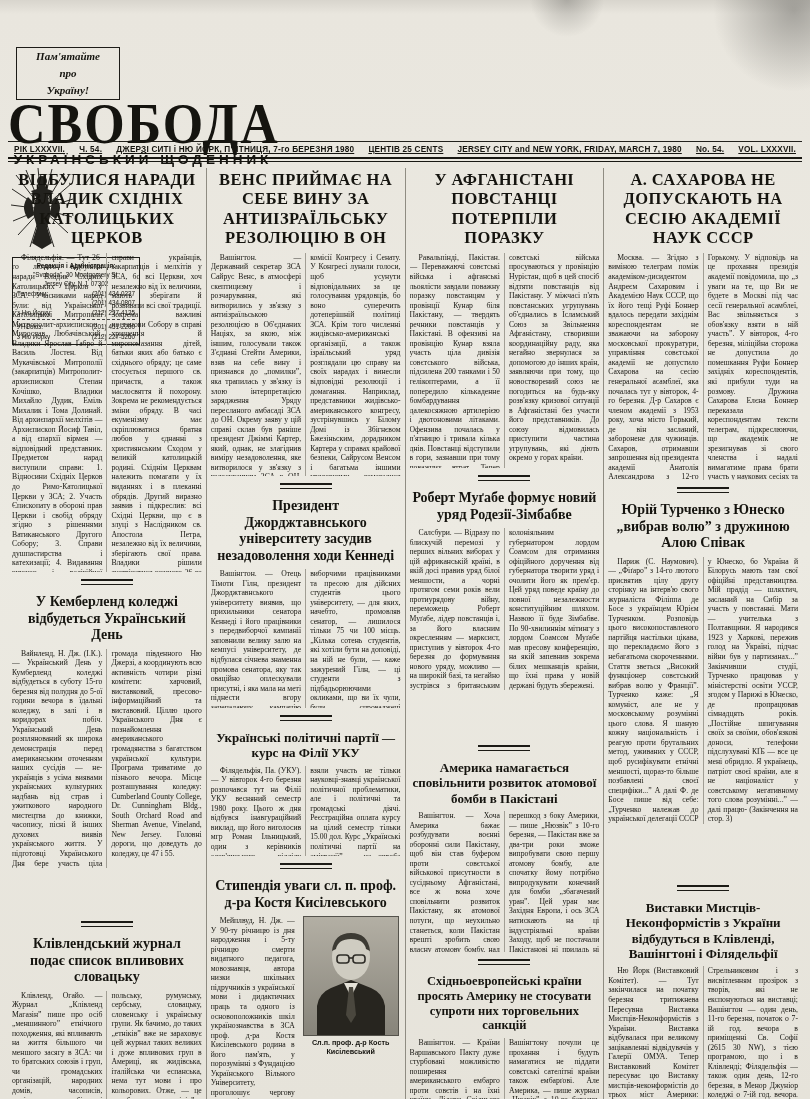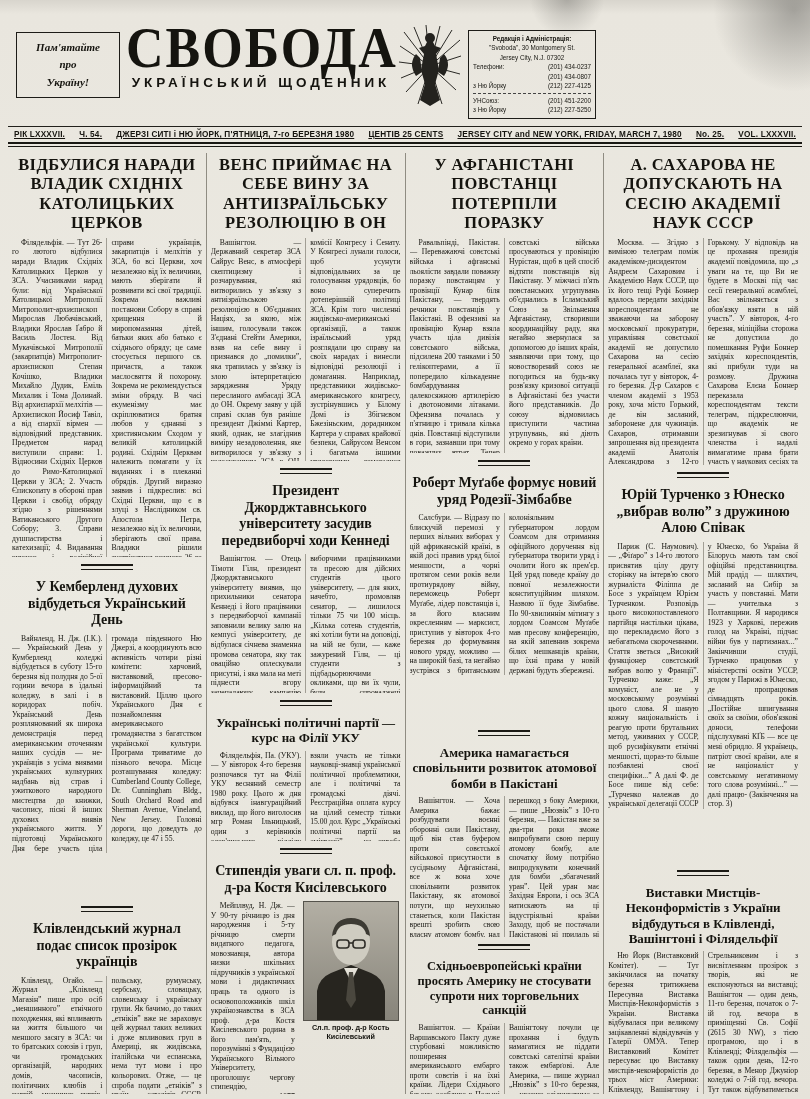--- a/index.html
+++ b/index.html
@@ -6,21 +6,21 @@
   body{background:#6f6d68;font-family:"Liberation Serif","DejaVu Serif",serif;}
   .page{position:relative;width:810px;height:1099px;margin:0 auto;overflow:hidden;
     background:
       radial-gradient(circle at 98% 1%, rgba(40,40,38,.35), rgba(40,40,38,0) 6%),
       radial-gradient(circle at 70% 0%, rgba(40,40,38,.25), rgba(40,40,38,0) 3%),
       linear-gradient(180deg,#d8d5cd 0,#e9e6de 14px,#eceae2 50%,#e6e3da 100%);
     color:#15140f;}
   .inner{position:absolute;inset:10px 8px 6px 8px;}
 
   
-  .masthead{display:flex;align-items:flex-start;height:96px;margin-top:14px;}
+  .masthead{display:flex;align-items:flex-start;height:96px;margin-top:29px;flex-direction:column;}
   .slogan-box{width:102px;height:64px;border:1.5px solid #1d1c18;margin:8px 6px 0 8px;
     display:flex;flex-direction:column;justify-content:center;text-align:center;
     font-style:italic;font-weight:bold;font-size:11px;line-height:1.55;}
   .title-blk{flex:1;text-align:center;}
   .title-main{font-weight:bold;letter-spacing:2px;font-size:52px;line-height:.95;
     font-family:"Liberation Serif",serif;transform:scaleY(1.08);}
   .title-sub{font-family:"Liberation Sans",sans-serif;font-weight:bold;font-size:13.5px;
     letter-spacing:4px;margin-top:2px;}
   .emblem{width:64px;height:84px;flex:0 0 auto;margin:0 2px;}
   .info-box{width:118px;border:1.5px solid #1d1c18;margin:6px 2px 0 4px;
@@ -128,52 +128,52 @@
           </div>
     </div>
   </div>
 
   <div class="dateline">
     <span>РІК LXXXVII.</span>
     <span>Ч. 54.</span>
     <span>ДЖЕРЗІ СИТІ і НЮ ЙОРК, П'ЯТНИЦЯ, 7-го БЕРЕЗНЯ 1980</span>
     <span>ЦЕНТІВ 25 CENTS</span>
     <span>JERSEY CITY and NEW YORK, FRIDAY, MARCH 7, 1980</span>
-    <span>No. 25.</span>
+    <span>No. 54.</span>
     <span>VOL. LXXXVII.</span>
   </div>
   <div class="thick-rule"></div>
 
   <div class="cols-wrap">
 
     <div class="ncol">
       <article class="art" style="height:404px">
         <h2 class="hl hl-lg">ВІДБУЛИСЯ НАРАДИ ВЛАДИК СХІДНІХ КАТОЛИЦЬКИХ ЦЕРКОВ</h2>
         <div class="bod">Філядельфія. — Тут 26-го лютого відбулися наради Владик Східніх Католицьких Церков у ЗСА. Учасниками нарад були: від Української Католицької Митрополії Митрополит-архиєпископ Мирослав Любачівський, Владики Ярослав Ґабро й Василь Лостен. Від Мукачівської Митрополії (закарпатців) Митрополит-архиєпископ Степан Кочішко, Владики Михайло Дудик, Еміль Михалик і Тома Долинай. Від архиєпархії мелхітів — Архиєпископ Йосиф Тавіл, а від єпархії вірмен — відповідний представник. Предметом нарад виступили справи: 1. Відносини Східніх Церков до Римо-Католицької Церкви у ЗСА; 2. Участь Єпископату в обороні прав Церкви і свобід обряду згідно з рішеннями Ватиканського Другого Собору; 3. Справи душпастирства і катехизації; 4. Видавання книжок і релігійної літератури. Вірних Східніх Церков у ЗСА є коло 1.000.000, і Єпископи обрали в Філядельфії комісію, яка має полагоджувати спільні справи українців, закарпатців і мелхітів у ЗСА, бо всі Церкви, хоч незалежно від їх величини, мають зберігати й розвивати всі свої традиції. Зокрема важливі постанови Собору в справі хрищення й миропомазання дітей, батьки яких або батько є східнього обряду; це саме стосується першого св. причастя, а також маслосвяття й похорону. Зокрема не рекомендується зміни обряду. В часі екуменізму має скріплюватися братня любов у єднанні з християнським Сходом у великій католицькій родині. Східнім Церквам належить помагати у їх виданнях і в плеканні обрядів. Другий виразно заявив і підкреслив: всі Східні Церкви, що є в злуці з Наслідником св. Апостола Петра, незалежно від їх величини, зберігають свої права. Владики рішили зустрічатися кожного 26-го лютого, щоб обговорити відношення до латинських діоцезій, а також актуальні справи Східніх Католицьких Церков.</div>
       </article>
       <div class="divider"></div>
       <article class="art" style="height:322px">
-        <h2 class="hl hl-md">У Кемберленд духових відбудеться Український День</h2>
+        <h2 class="hl hl-md">У Кемберленд коледжі відбудеться Український День</h2>
         <div class="bod">Вайнленд, Н. Дж. (І.К.). — Український День у Кумберленд коледжі відбудеться в суботу 15-го березня від полудня до 5-ої години вечора в їдальні коледжу, в залі і в коридорах побіч. Український День розплянований як широка демонстрація перед американським оточенням наших сусідів — не-українців з усіма виявами українських культурних надбань від страв і ужиткового народного мистецтва до книжки, часопису, пісні й інших духових виявів українського життя. У підготовці Українського Дня бере участь ціла громада південного Ню Джерзі, а координують всю активність чотири різні комітети: харчовий, виставковий, пресово-інформаційний та виставовий. Ціллю цього Українського Дня є познайомлення американського громадянства з багатством української культури. Програма триватиме до пізнього вечора. Місце розташування коледжу: Cumberland County College, Dr. Cunningham Bldg., South Orchard Road and Sherman Avenue, Vineland, New Jersey. Головні дороги, що доведуть до коледжу, це 47 і 55.</div>
       </article>
       <div class="divider"></div>
       <article class="art grow">
-        <h2 class="hl hl-md">Клівлендський журнал подає список прозірок українців</h2>
+        <h2 class="hl hl-md">Клівлендський журнал подає список впливових словацьку</h2>
         <div class="bod">Клівленд, Огайо. — Журнал „Клівленд Магазін” пише про осіб „меншинного” етнічного походження, які впливають на життя більшого чи меншого засягу в ЗСА: чи то братських союзів і груп, чи громадських організацій, народних домів, часописів, політичних клюбів і партій, музичних гуртів, культурницьких товариств, а навіть церков. Серед перелічених „меншин” в статті подається: хорватську, чехо-словацьку, мадярську, литовську, польську, румунську, сербську, словацьку, словенську і українську групи. Як бачимо, до таких „етніків” вже не зараховує цей журнал таких великих і дуже впливових груп в Америці, як жидівська, італійська чи еспанська, нема тут мови і про кольорових. Отже, — це спроба подати „етніків” з країн — сателітів СССР, тобто з Східньої Европи, з додатком югославів. Ця листа складена з врахуванням таких моментів: етніки, невідомі в (Закінчення на стор. 4)</div>
       </article>
     </div>
 
     <div class="ncol">
       <article class="art" style="height:308px">
         <h2 class="hl hl-lg">ВЕНС ПРИЙМАЄ НА СЕБЕ ВИНУ ЗА АНТИІЗРАЇЛЬСЬКУ РЕЗОЛЮЦІЮ В ОН</h2>
         <div class="bod">Вашінгтон. — Державний секретар ЗСА Сайрус Венс, в атмосфері скептицизму і розчарування, які витворились у зв'язку з антиізраїльською резолюцією в Об'єднаних Націях, за якою, між іншим, голосували також З'єднані Стейти Америки, взяв на себе вину і признався до „помилки”, яка трапилась у зв'язку із злою інтерпретацією зарядження Уряду пересланого амбасаді ЗСА до ОН. Окрему заяву у цій справі склав був раніше президент Джіммі Картер, який, однак, не злагіднив виміру незадоволення, яке витворилося у зв'язку з голосуванням ЗСА в ОН. Перед тим справа була предметом нарад у Білому Домі, а також розглядали її комісії Конгресу і Сенату. У Конгресі лунали голоси, щоб усунути відповідальних за це голосування урядовців, бо воно суперечить дотеперішній політиці ЗСА. Крім того численні жидівсько-американські організації, а також ізраїльський уряд розглядали цю справу на своїх нарадах і винесли відповідні резолюції і домагання. Наприклад, представники жидівсько-американського конгресу, зустрінувшись у Білому Домі із Збігнєвом Бжезіньским, дорадником Картера у справах крайової безпеки, Сайрусом Венсом і багатьма іншими урядовцями, домагалися відкликання голосу ЗСА і запевнення, що подібне більше не повториться.</div>
       </article>
       <div class="divider"></div>
       <article class="art" style="height:212px">
-        <h2 class="hl hl-md">Президент Джорджтавнського університету засудив передвиборчі ходи Кеннеді</h2>
+        <h2 class="hl hl-md">Президент Джорджтавнського університету засудив незадоволення ходи Кеннеді</h2>
         <div class="bod">Вашінгтон. — Отець Тімоти Гілн, президент Джорджтавнського університету виявив, що прихильники сенатора Кеннеді і його працівники з передвиборчої кампанії заповнили велику залю на кемпусі університету, де відбулася січнева знаменна промова сенатора, яку так оваційно оплескували присутні, і яка мала на меті піднести вгору занепадаючу кампанію Кеннеді після невдач у перших праймеріс. Не кожний студент чи студентка мали змогу прийти до залі, так що за виборчими працівниками та пресою для дійсних студентів цього університету, — для яких, начебто, промовляв сенатор, — лишилося тільки 75 чи 100 місць. „Кілька сотень студентів, які хотіли бути на доповіді, на ній не були, — каже зажурений Гілн, — ці студенти з підбадьорюючими окликами, що ви їх чули, були спроваджені кампанією з-поза університету”. Такі методи президент університету гостро засудив як неетичні супроти студентів.</div>
       </article>
       <div class="divider"></div>
       <article class="art" style="height:128px">
         <h2 class="hl hl-md" style="font-size:13px">Українські політичні партії — курс на Філії УКУ</h2>
         <div class="bod">Філядельфія, Па. (УКУ). — У вівторок 4-го березня розпочався тут на Філії УКУ весняний семестр 1980 року. Цього ж дня відбувся інавгураційний виклад, що його виголосив мгр Роман Ільницький, один з керівників слов'янського відділу Нюйоркської Центральної міської бібліотеки. У курсі взяли участь не тільки науковці-знавці української політичної проблематики, але і політичні та громадські діячі. Реєстраційна оплата курсу на цілий семестр тільки 15.00 дол. Курс „Українські політичні партії на еміграції” — це спроба дирекції (Закінчення на стор. 4)</div>
       </article>
       <div class="divider"></div>
       <article class="art grow">
         <h2 class="hl hl-md">Стипендія уваги сл. п. проф. д-ра Костя Кисілевського</h2>

